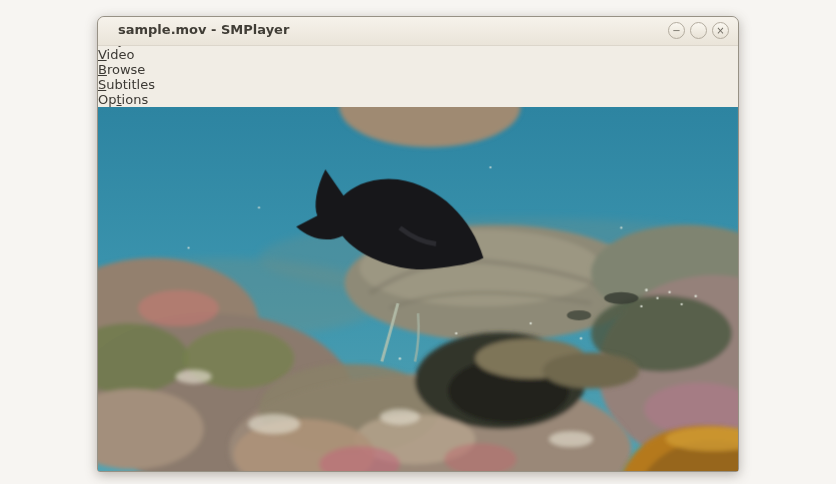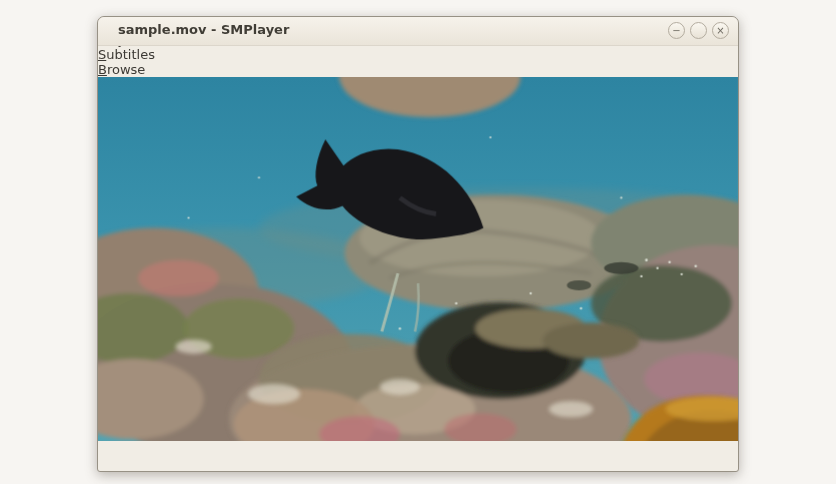--- a/index.html
+++ b/index.html
@@ -48,22 +48,24 @@
           </div>
           <div class="win-btn close">
             <span>×</span>
           </div>
         </div>
     </div>
 
     <div class="menubar" id="menubar">
         <div class="mb-item active"><u>O</u>pen</div>
         <div class="mb-item"><u>P</u>lay</div>
+        <div class="mb-item"><u>V</u>ideo</div>
+        <div class="mb-item"><u>B</u>rowse</div>
         <div class="mb-item"><u>S</u>ubtitles</div>
-        <div class="mb-item"><u>B</u>rowse</div>
+        <div class="mb-item">Op<u>t</u>ions</div>
       </div>
 
     <div class="video">
       <svg viewBox="0 0 636 362" preserveAspectRatio="none">
         <defs>
           <linearGradient id="water" x1="0" y1="0" x2="0" y2="1">
             <stop offset="0" stop-color="#2d84a1"></stop>
             <stop offset="0.45" stop-color="#3a93ad"></stop>
             <stop offset="1" stop-color="#53a3b2"></stop>
           </linearGradient>

